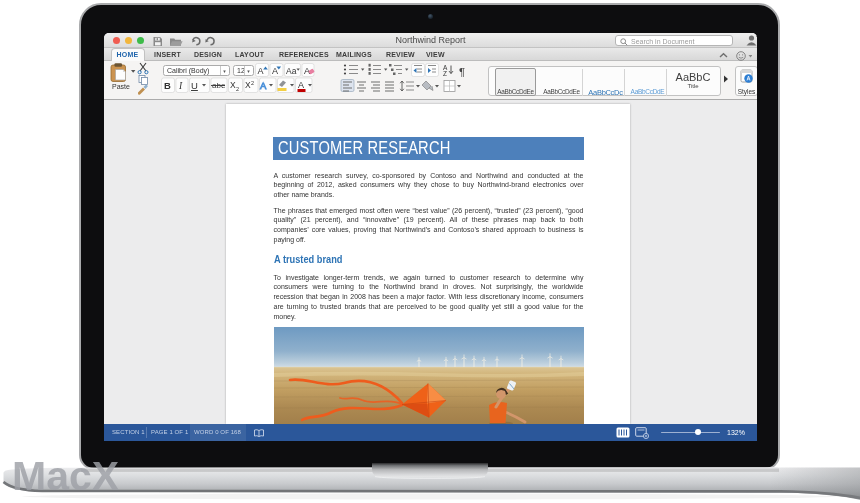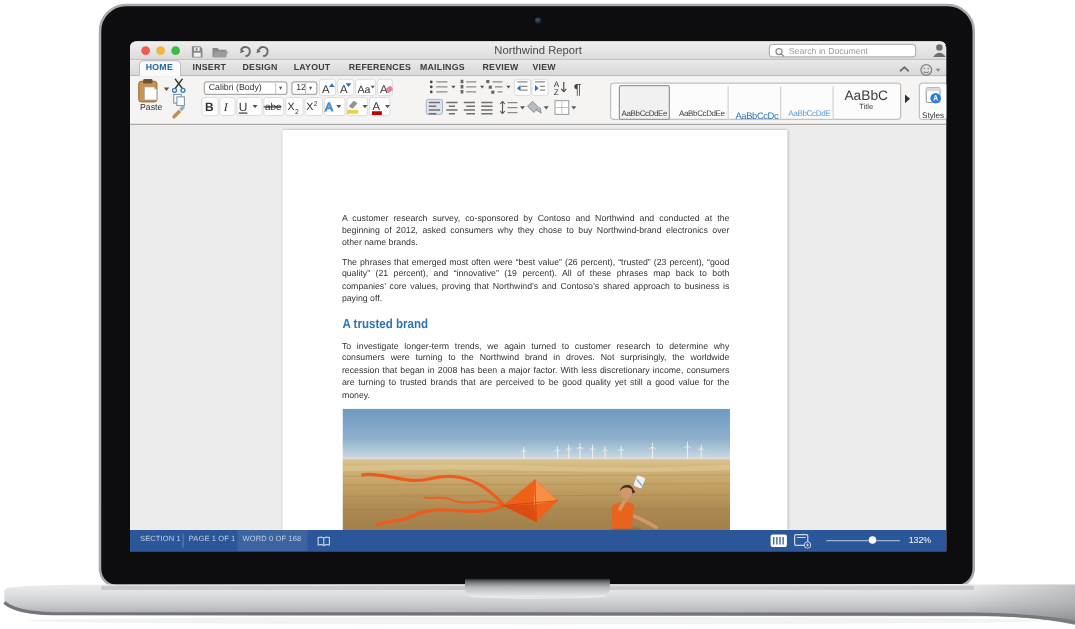--- a/index.html
+++ b/index.html
@@ -311,20 +311,21 @@
           <rect x="1" y="1" width="11" height="12" rx="1.5" fill="#fff" stroke="#9a9a9a" stroke-width="0.9"></rect>
           <rect x="1" y="1" width="11" height="3" fill="#d9d9d9"></rect>
           <circle cx="8.5" cy="9.5" r="4.2" fill="#2d7ed3"></circle>
           <path d="M7,11.5 l1.5,-4.5 1.5,4.5 m-0.5,-1.5 h-2" stroke="#fff" stroke-width="0.8" fill="none"></path>
         </svg>
         <div style="font-size:6.5px;color:#333;margin-top:0px">Styles</div>
       </div>
     </div>
     <div id="docarea">
       <div id="page">
+        <div id="banner"><span>CUSTOMER&nbsp;RESEARCH</span></div>
         <div class="bl" style="top:67.5px"><span>A customer research survey, co-sponsored by Contoso and Northwind and conducted at the</span></div>
         <div class="bl" style="top:77.3px"><span>beginning of 2012, asked consumers why they chose to buy Northwind-brand electronics over</span></div>
         <div class="bl2" style="top:87.1px">other name brands.</div>
         <div class="bl" style="top:102.5px"><span>The phrases that emerged most often were “best value” (26 percent), “trusted” (23 percent), “good</span></div>
         <div class="bl" style="top:112.3px"><span>quality” (21 percent), and “innovative” (19 percent). All of these phrases map back to both</span></div>
         <div class="bl" style="top:122.1px"><span>companies’ core values, proving that Northwind’s and Contoso’s shared approach to business is</span></div>
         <div class="bl2" style="top:131.9px">paying off.</div>
         <div id="h2">A trusted brand</div>
         <div class="bl" style="top:169.5px"><span>To investigate longer-term trends, we again turned to customer research to determine why</span></div>
         <div class="bl" style="top:179.3px"><span>consumers were turning to the Northwind brand in droves. Not surprisingly, the worldwide</span></div>
@@ -477,13 +478,14 @@
   </defs>
   <ellipse cx="430" cy="41.5" rx="408" ry="3" fill="#000" opacity="0.05"></ellipse>
   <path d="M8,15 Q22,13.1 60,12.7 L861,12.5 L861,45 Q836,39.5 798,38 L40,36.8 Q12,36.2 3.5,28.5 L3.5,17.5 Q4.5,15.3 8,15 Z" fill="url(#bg1)"></path>
   <path d="M82,13.2 L778,12.8" stroke="#ebecee" stroke-width="1.1"></path>
   <rect x="81" y="13.5" width="698" height="3.4" fill="#000" opacity="0.13"></rect>
   <path d="M3.5,27 Q13,35.2 42,36 L780,36.3 Q830,37 861,43" fill="none" stroke="#6f7174" stroke-width="2.5" opacity="0.95"></path>
   <path d="M770,12.5 L861,12.5 L861,44 Q836,39.3 798,38 L770,37.6 Z" fill="url(#tip)"></path>
   <path d="M372,8 L488,8 L488,14.5 Q488,22.5 477,22.5 L383,22.5 Q372,22.5 372,14.5 Z" fill="url(#notch)"></path>
   <path d="M375,21.6 Q383,23.4 430,23.4 Q477,23.4 485,21.6" fill="none" stroke="#eff0f1" stroke-width="1" opacity="0.85"></path>
 </svg>
+<div id="macx">MacX</div>
 </div>
 
 </body></html>

